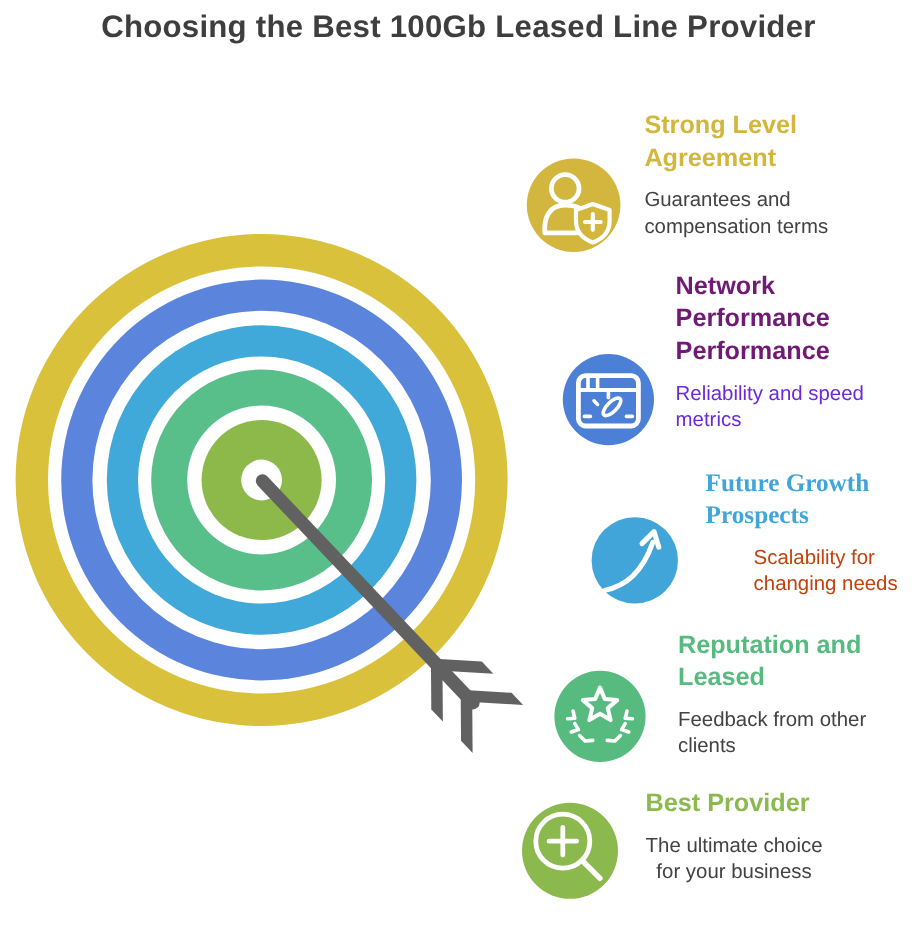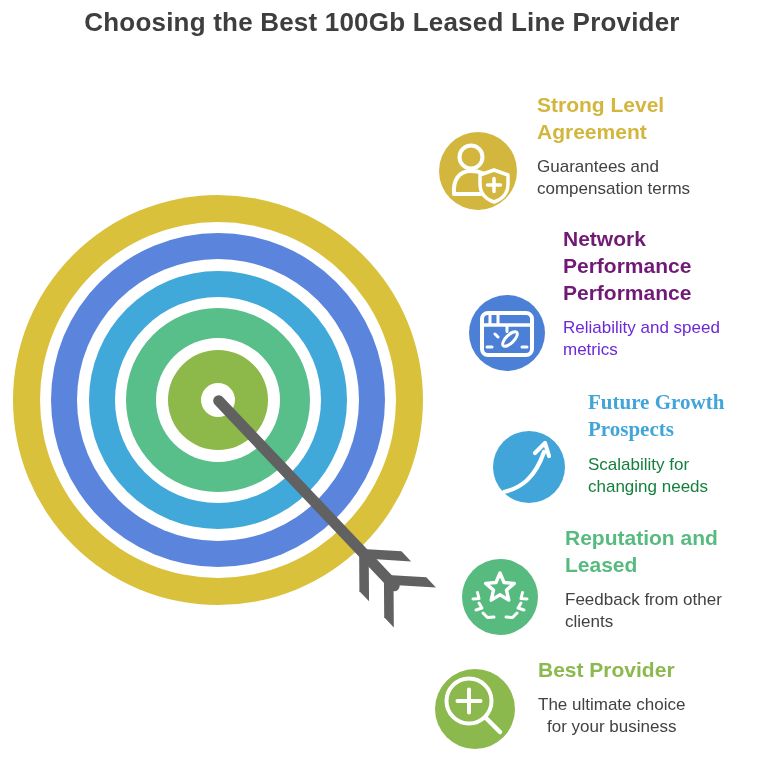--- a/index.html
+++ b/index.html
@@ -106,21 +106,21 @@
     <svg width="72" height="72" viewBox="0 0 72 72">
       <path class="stroke-icon" d="M11,61 C28,57 42,47 51,21" stroke-width="4.2"></path>
       <path class="stroke-icon" d="M42,22 L52,12 L56,25" stroke-width="4.2"></path>
     </svg>
   </div>
   <div id="tx3" class="item-text">
     <div class="item-heading" style="color: rgb(65, 165, 217); font-family: Liberation Serif, serif;">
       <div>Future Growth</div>
       <div>Prospects</div>
     </div>
-    <div class="item-desc" style="color: #15803d;">
+    <div class="item-desc" style="color: #c2410c; margin-left: 40px;">
       <div>Scalability for</div>
       <div>changing needs</div>
     </div>
   </div>
 
   <div id="ic4" class="icon-circle" style="background-color: rgb(87, 187, 128);">
     <svg width="76" height="76" viewBox="0 0 76 76">
       <polygon class="stroke-icon" stroke-width="3.4" points="38,14 42,23.5 52.3,24.4 44.5,31.1 46.8,41.1 38,35.8 29.2,41.1 31.5,31.1 23.7,24.4 34,23.5"></polygon>
       <g id="laurelL">
         <path class="stroke-icon" d="M15.5,33.5 l1.5,6 l-6,0.5" stroke-width="3"></path>

